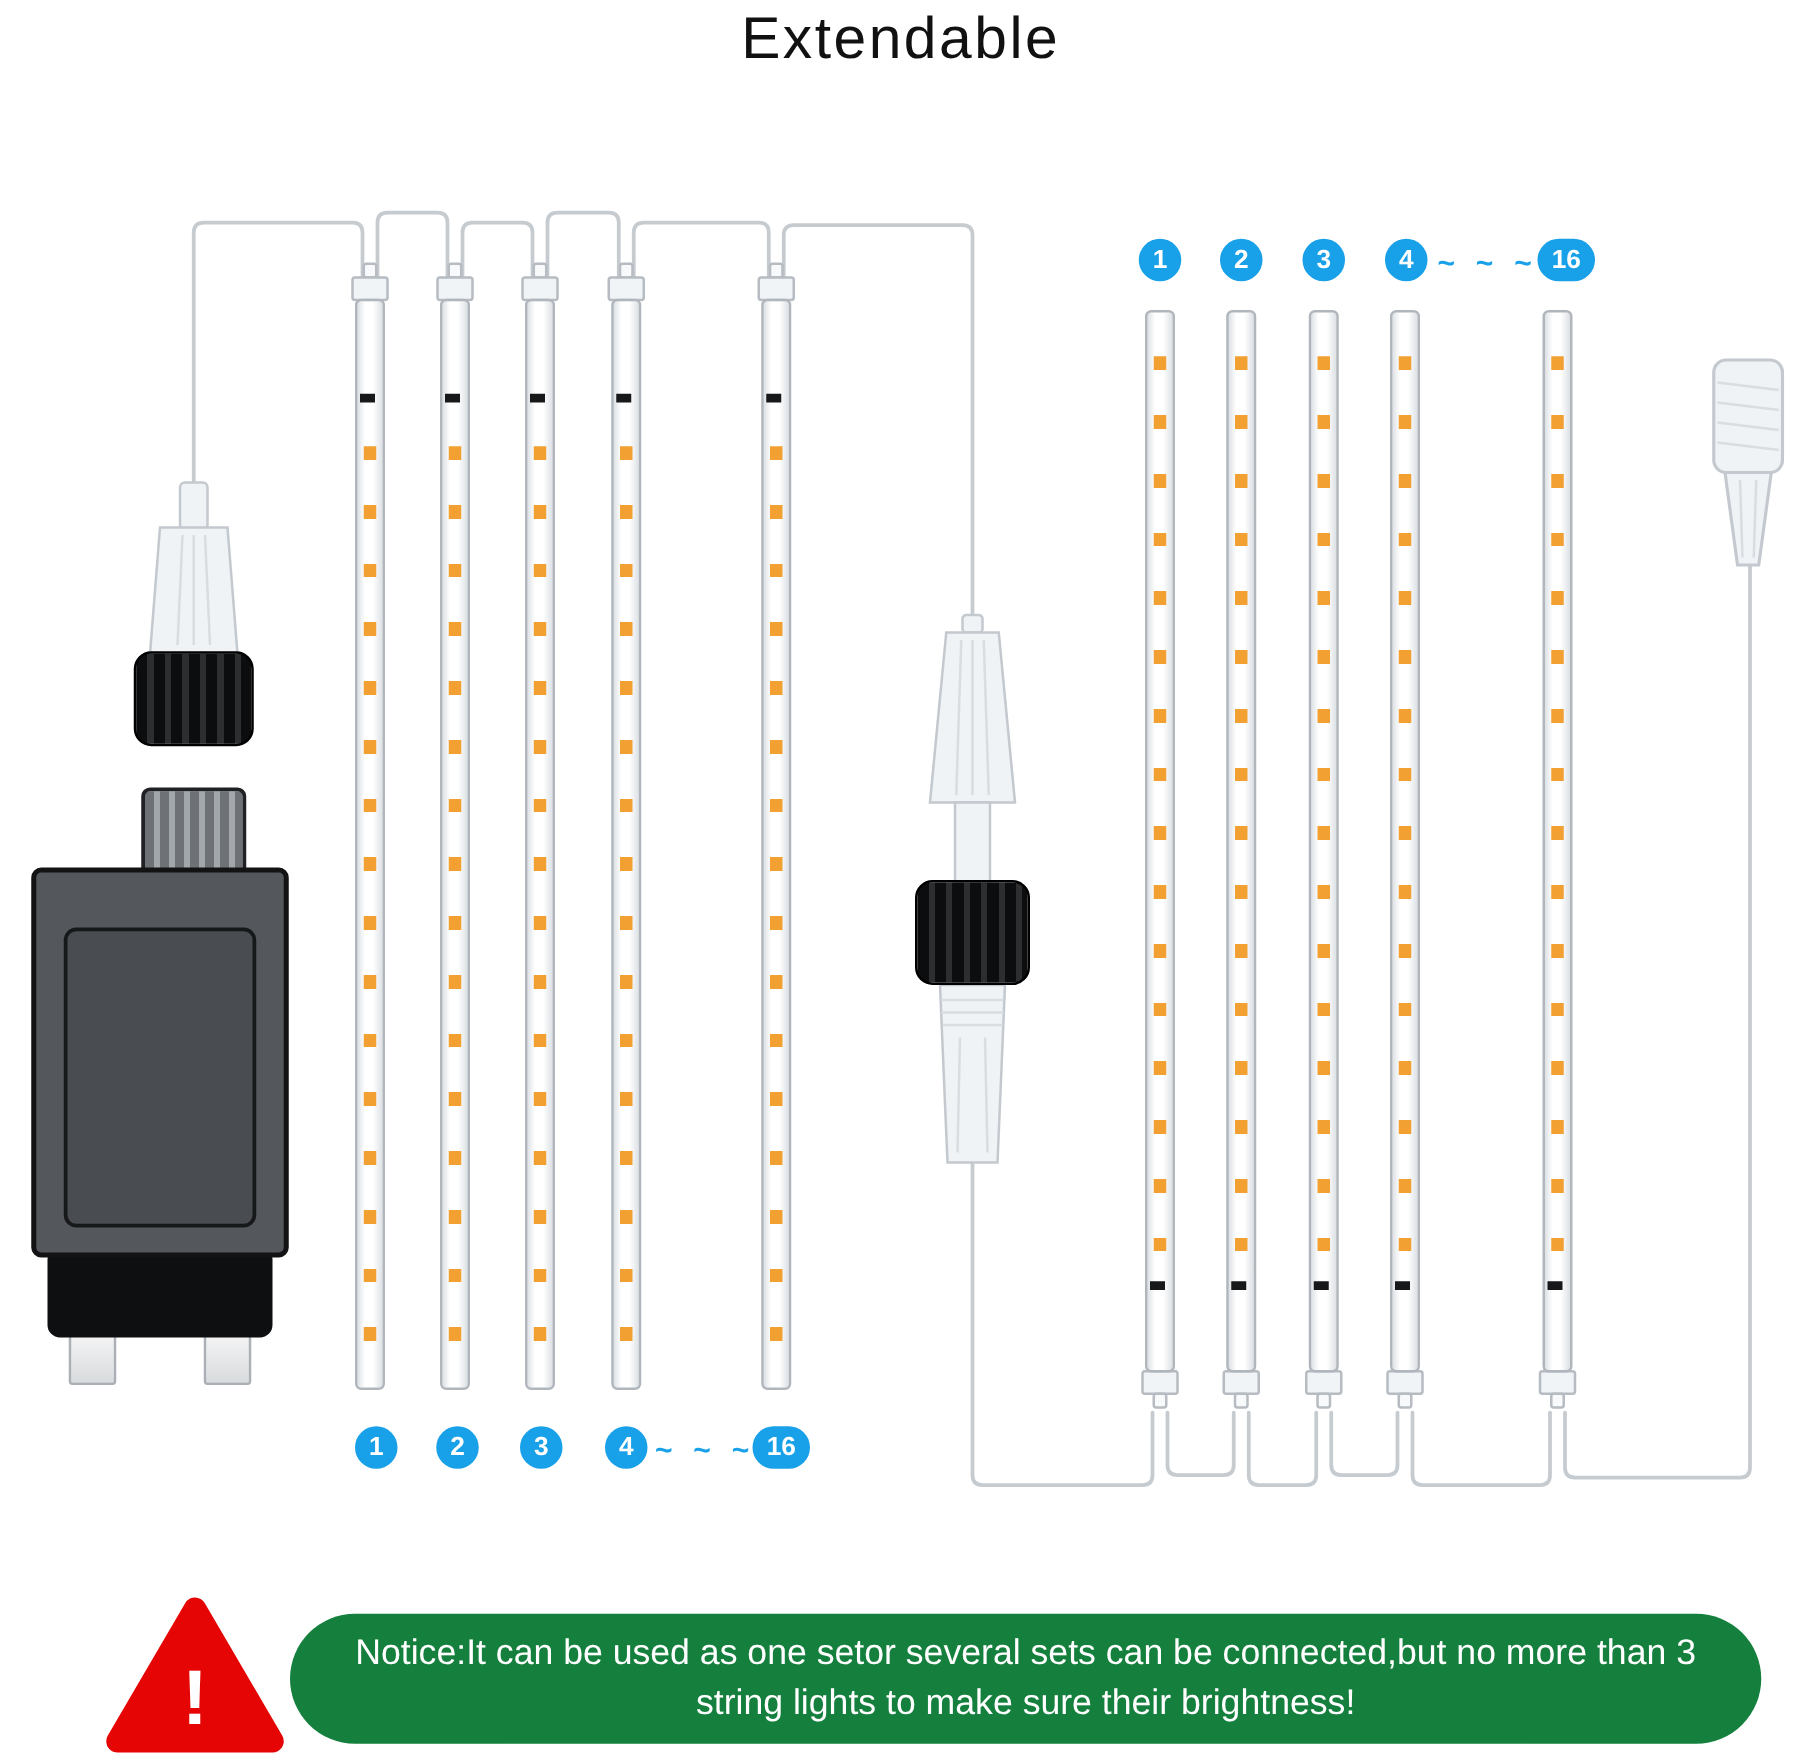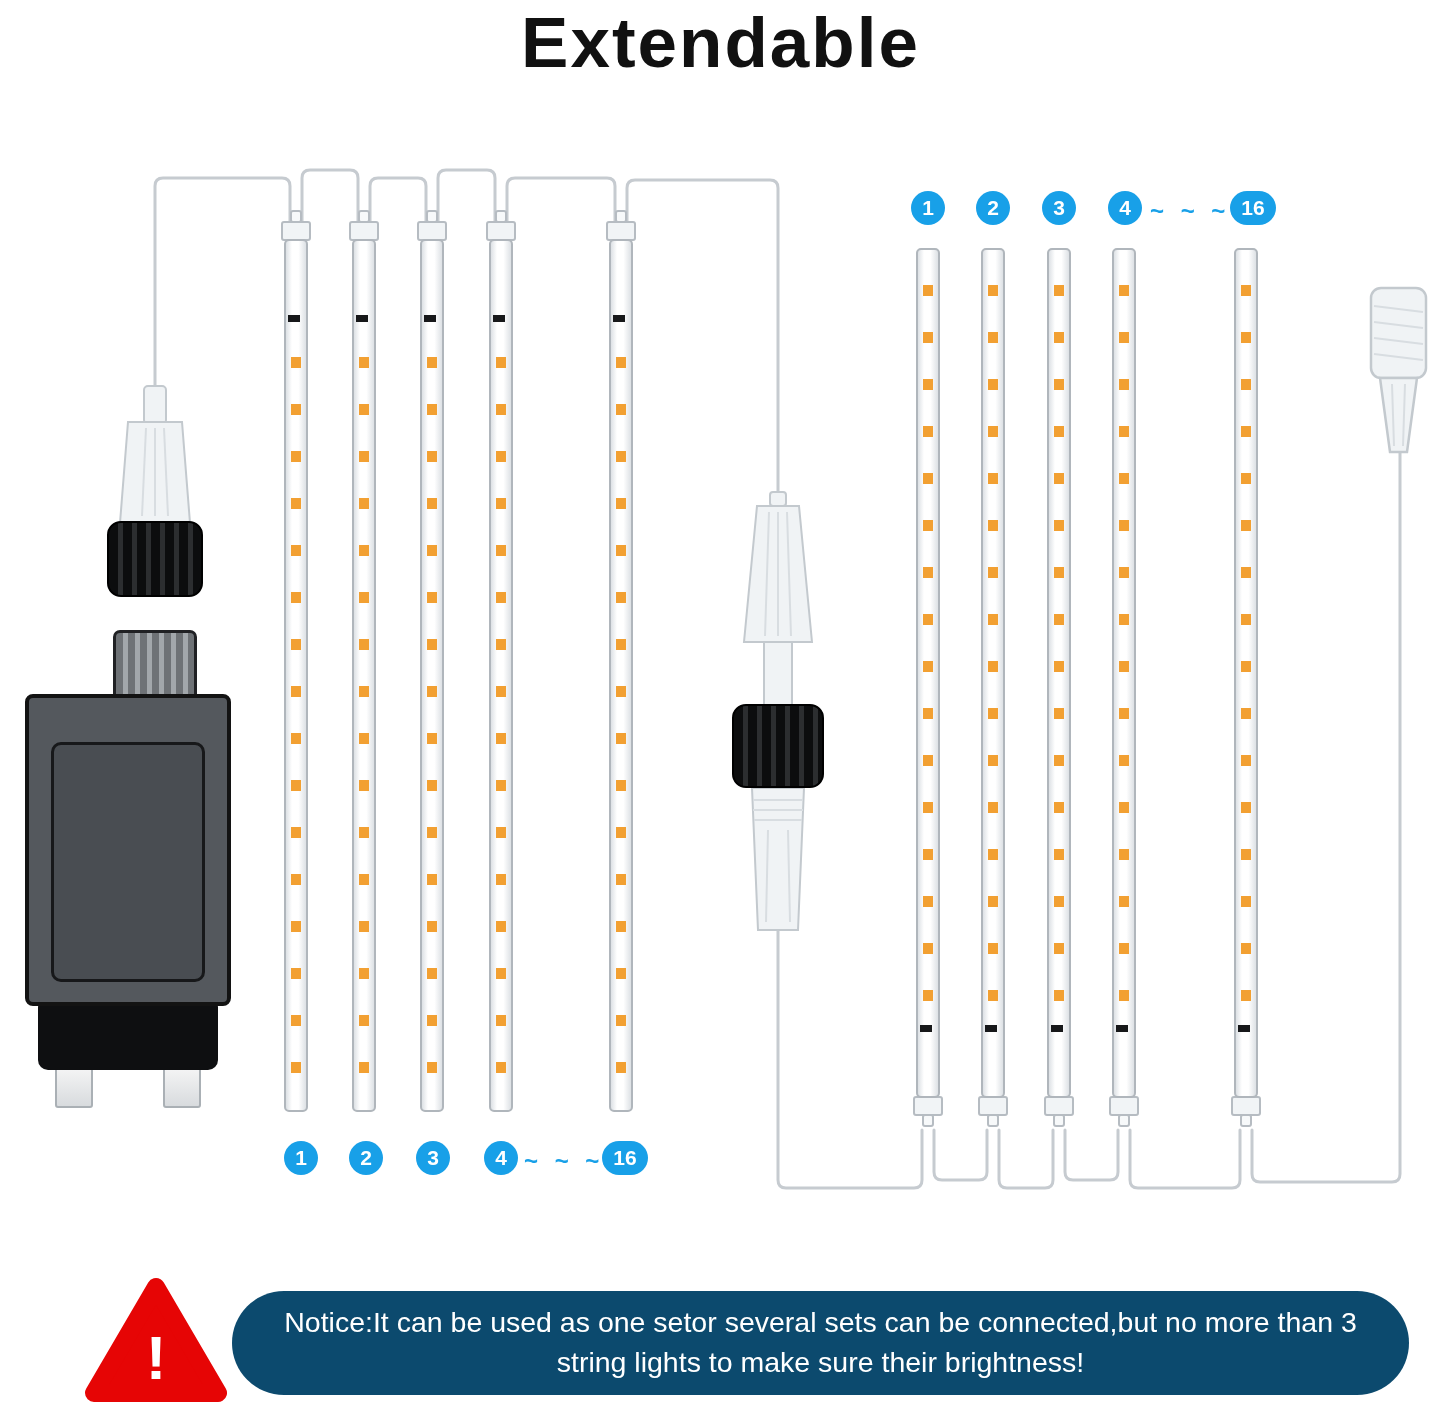--- a/index.html
+++ b/index.html
@@ -1,21 +1,21 @@
 <!DOCTYPE html>
 <html><head>
 <meta charset="utf-8">
 <style>
   *{box-sizing:border-box;margin:0;padding:0}
   html,body{background:#fff}
   body{font-family:"Liberation Sans",sans-serif}
   .stage{position:relative;width:1441px;height:1408px;background:#ffffff;overflow:hidden}
 
   .title{position:absolute;left:0;right:0;top:2px;text-align:center;
-         font-size:71px;font-weight:bold;color:#111;letter-spacing:2px;z-index:5}
+         font-size:47px;font-weight:normal;color:#111;letter-spacing:2px;z-index:5}
 
   svg.layer{position:absolute;left:0;top:0;z-index:1}
 
   
   .tube{position:absolute;width:34px;display:flex;flex-direction:column;align-items:center;z-index:2}
   .tube .pin{width:12px;height:13px;background:#f7f9fa;border:2px solid #b6bcc2;border-radius:3px}
   .tube .cap{width:30px;height:20px;background:#f1f4f6;border:2px solid #b6bcc2;border-radius:3px}
   .tube-up .pin{margin-bottom:-2px}
   .tube-up .cap{margin-bottom:-2px}
   .tube-down .cap{margin-top:-2px}
@@ -44,21 +44,21 @@
        border:2px solid #000;border-radius:14px;z-index:4}
   .collar{background:repeating-linear-gradient(90deg,#6e7276 0px,#6e7276 7px,#a2a7ab 7px,#a2a7ab 12px);
           border:3px solid #202124;border-radius:7px 7px 0 0;z-index:3}
   .adapter-body{background:#54585d;border:4px solid #131313;border-radius:8px;z-index:4}
   .adapter-panel{position:absolute;left:22px;right:22px;top:44px;height:240px;background:#494d52;
                  border:3px solid #17181a;border-radius:10px}
   .plug-base{background:#0e0f11;border-radius:5px 5px 10px 10px;z-index:3}
   .prong{background:linear-gradient(180deg,#f6f6f6,#d8dbde);border:2px solid #aab0b5;border-radius:3px;z-index:2}
 
   
-  .notice-banner{position:absolute;left:232px;top:1291px;width:1177px;height:104px;background:#0c4a6e;
+  .notice-banner{position:absolute;left:232px;top:1291px;width:1177px;height:104px;background:#15803d;
                  border-radius:52px;color:#fff;display:flex;align-items:center;justify-content:center;
                  text-align:center;font-size:28.5px;line-height:1.4;padding:0 44px;z-index:3}
   .warn-svg{position:absolute;left:84px;top:1277px;z-index:3}
 </style>
 </head>
 <body>
 
 <div class="stage">
 
   <div class="title">Extendable</div>

